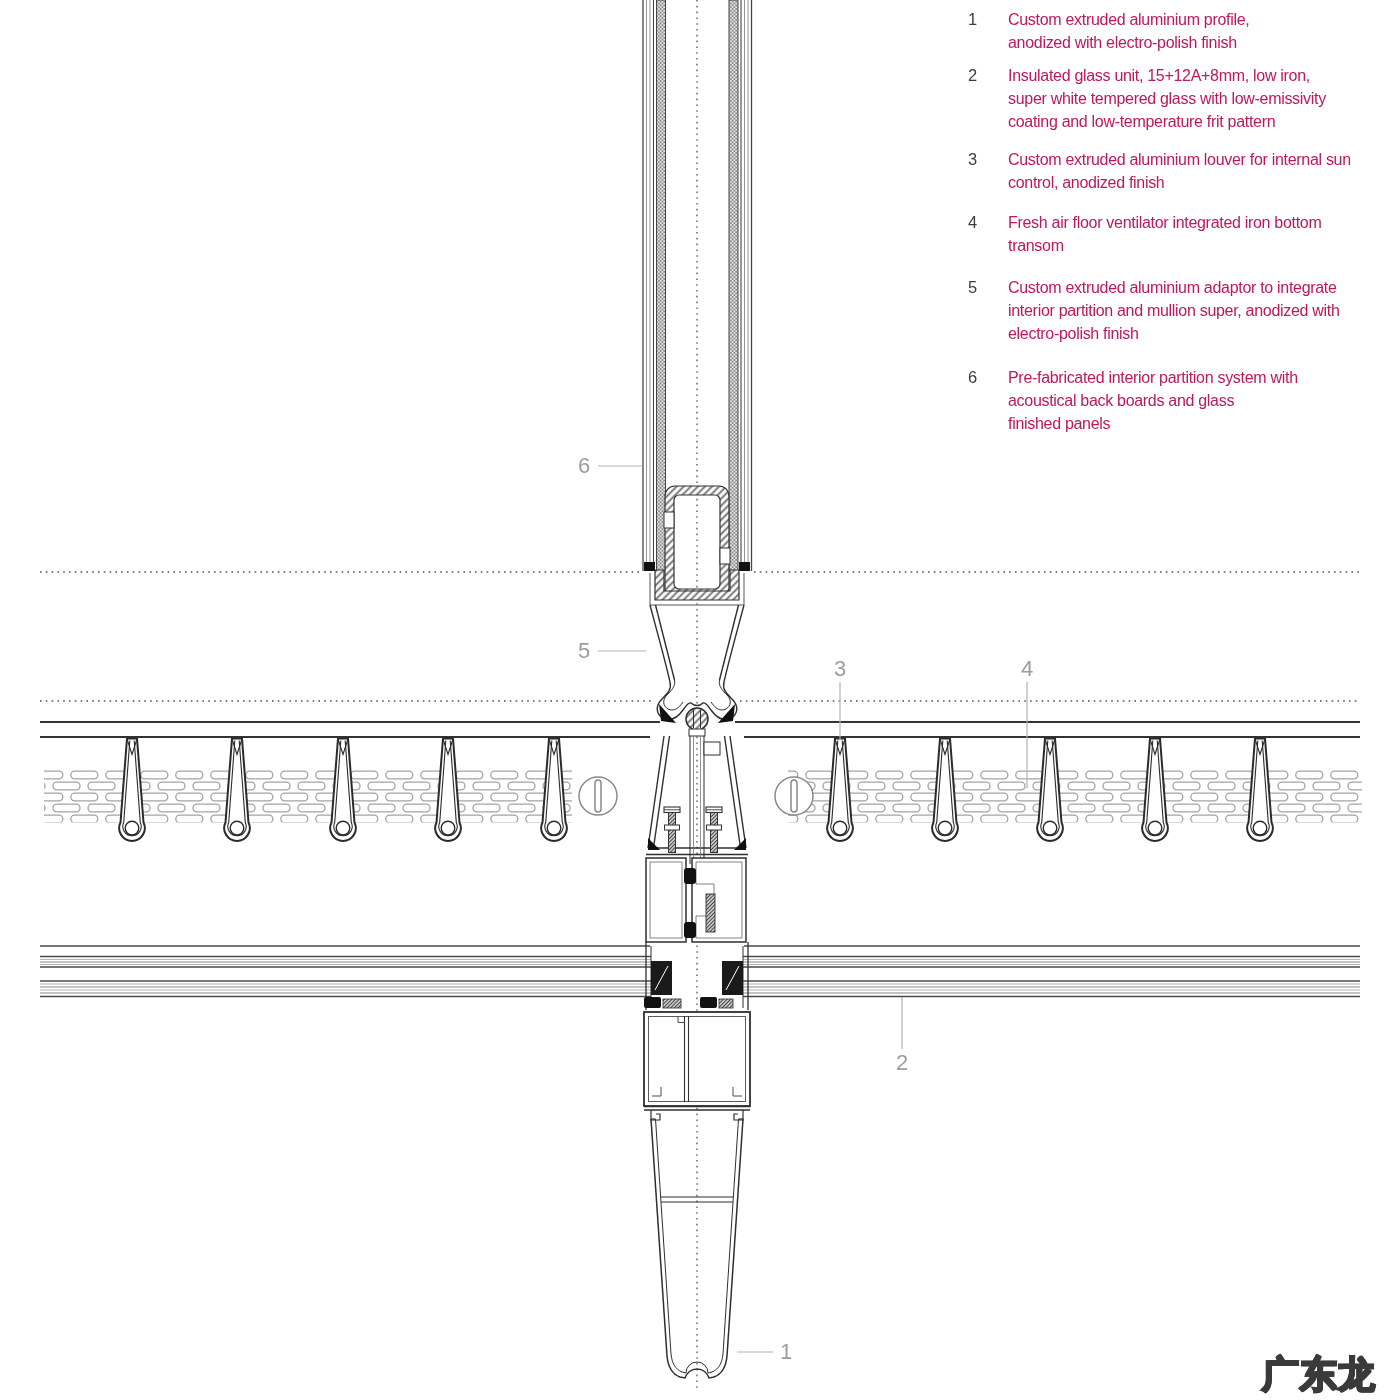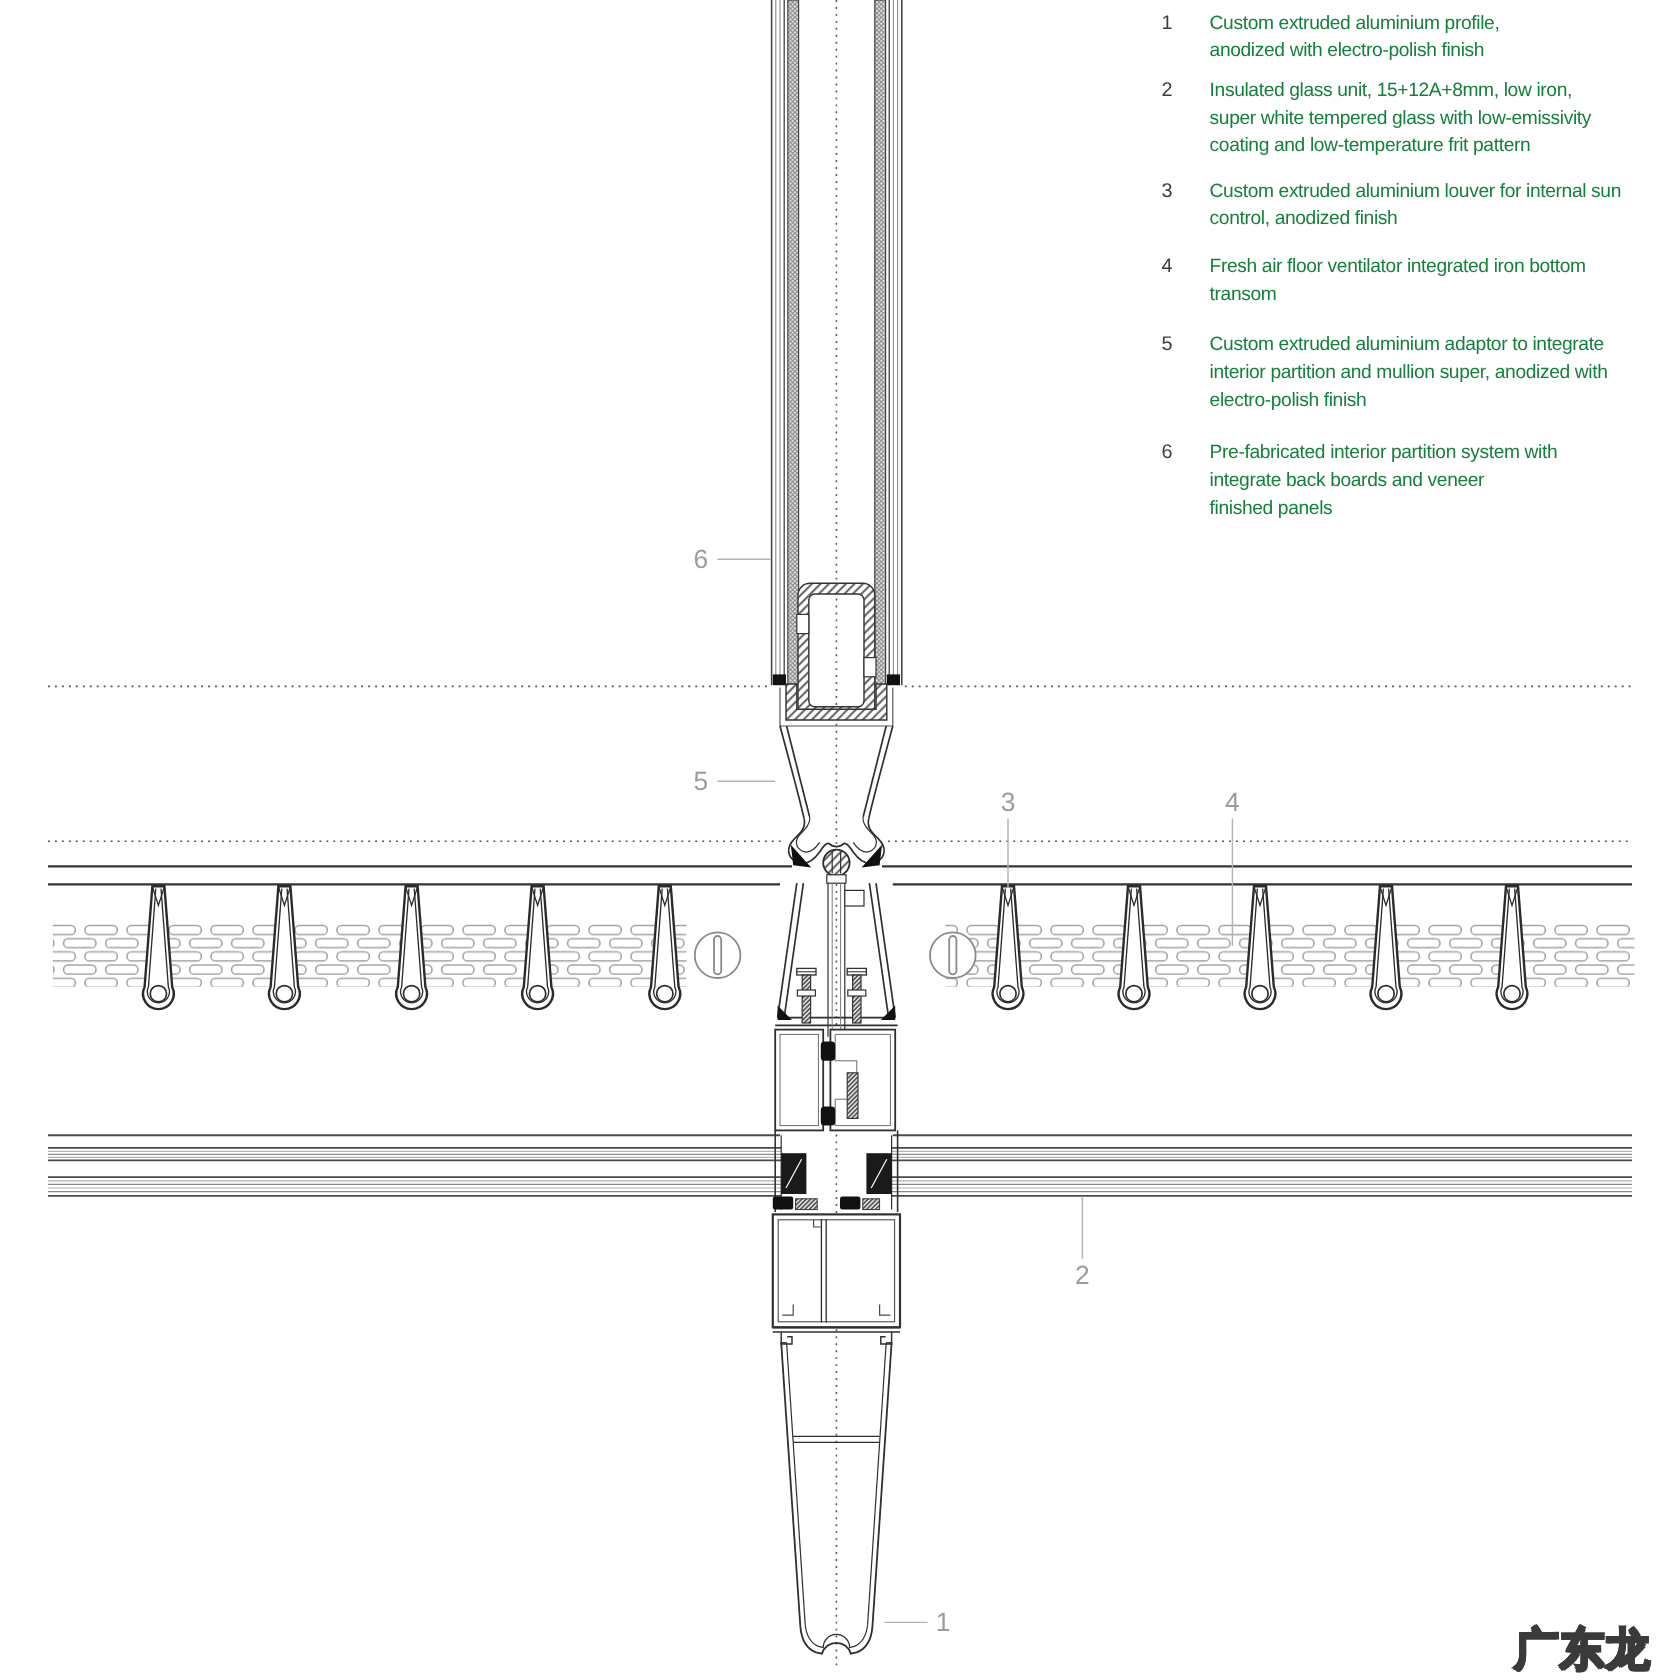--- a/index.html
+++ b/index.html
@@ -8,21 +8,21 @@
   #stage{position:absolute;left:0;top:0;width:1400px;height:1400px;}
   svg{position:absolute;left:0;top:0;}
 
   
   .legend{position:absolute;left:968px;top:0;width:400px;color:#3d3d3d;}
   .legend-item{position:absolute;left:0;width:400px;}
   .legend-num{position:absolute;left:0;top:0;width:30px;
       font-size:16.5px;line-height:23px;color:#3d3d3d;}
   .legend-text{position:absolute;left:40px;top:0;width:360px;
       font-size:16px;letter-spacing:-0.3px;line-height:23px;
-      white-space:pre-line;color:#15803d;}
+      white-space:pre-line;color:#be185d;}
 
   
   .callout{position:absolute;transform:translate(-50%,-50%);
       font-size:22px;color:#9c9c9c;line-height:1;}
 
   
   .watermark{position:absolute;left:1262px;top:1350px;width:132px;
       font-size:37px;font-weight:bold;letter-spacing:1px;color:#7f1d1d;
       -webkit-text-stroke:2px #3a3a3a;
       text-shadow:-1px -1px 0 #3a3a3a,1px -1px 0 #3a3a3a,
@@ -307,20 +307,20 @@
   </div>
   <div class="legend-item" style="top:276px">
     <div class="legend-num">5</div>
     <div class="legend-text">Custom extruded aluminium adaptor to integrate
 interior partition and mullion super, anodized with
 electro-polish finish</div>
   </div>
   <div class="legend-item" style="top:366px">
     <div class="legend-num">6</div>
     <div class="legend-text">Pre-fabricated interior partition system with
-integrate back boards and veneer
+acoustical back boards and glass
 finished panels</div>
   </div>
 </div>
 
 <div class="watermark">广东龙网</div>
 
 </div>
 
 </body></html>

